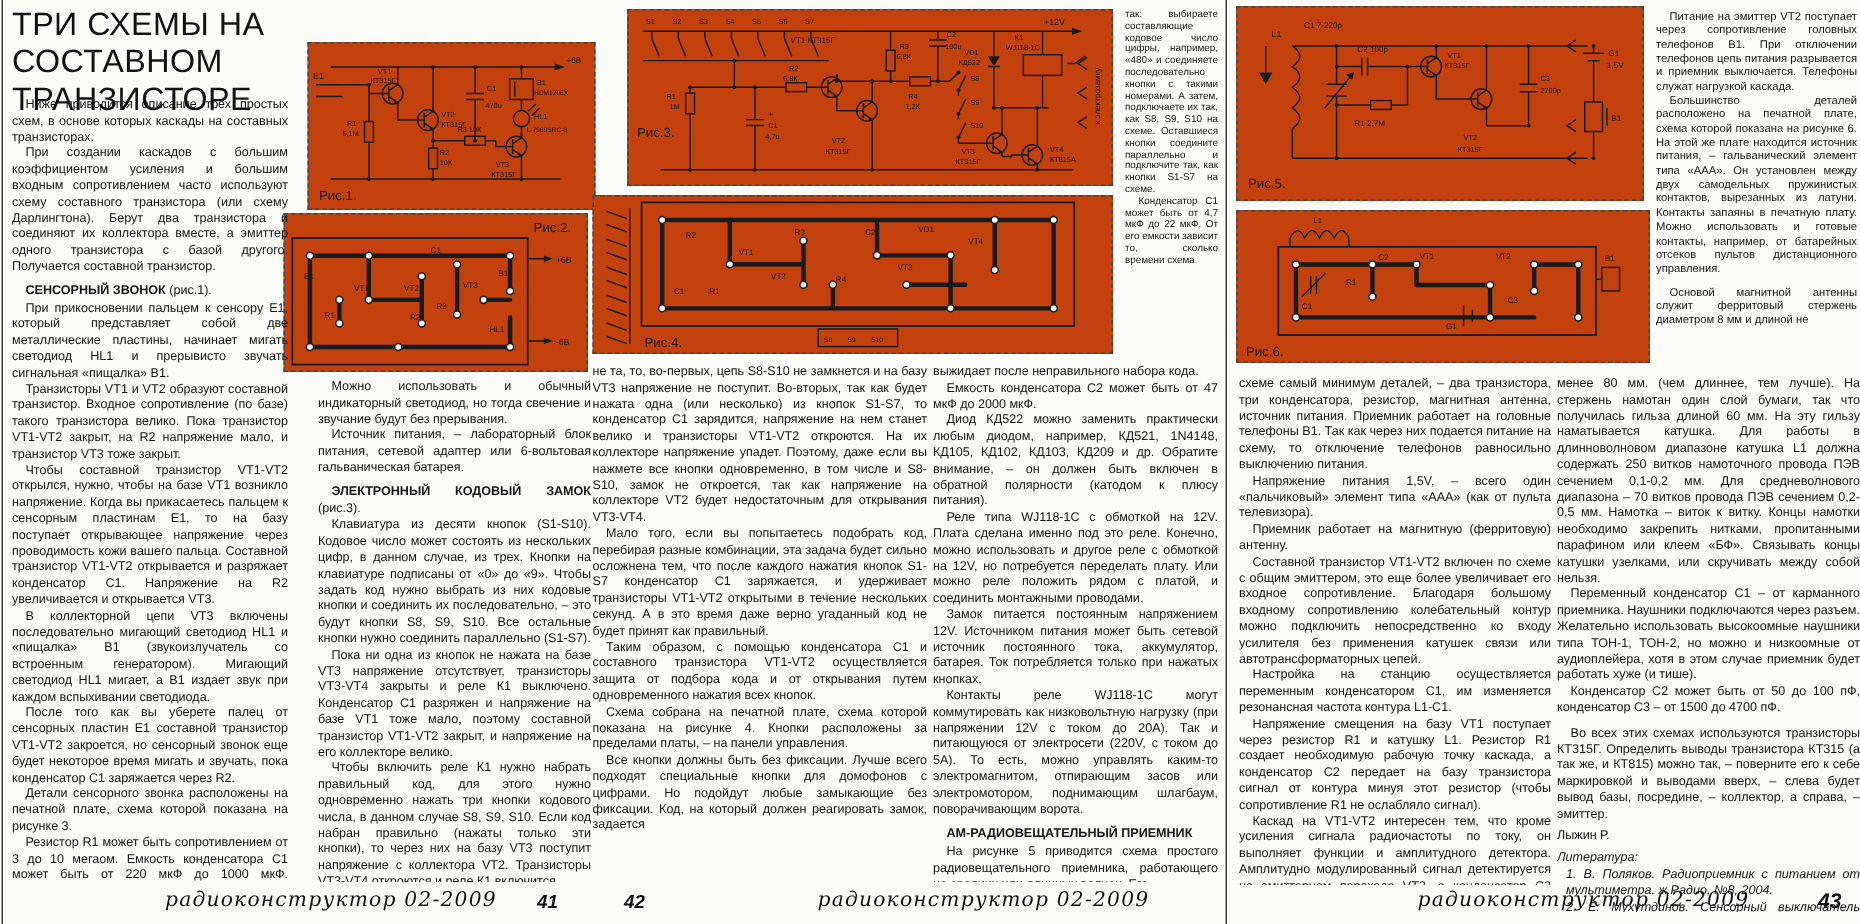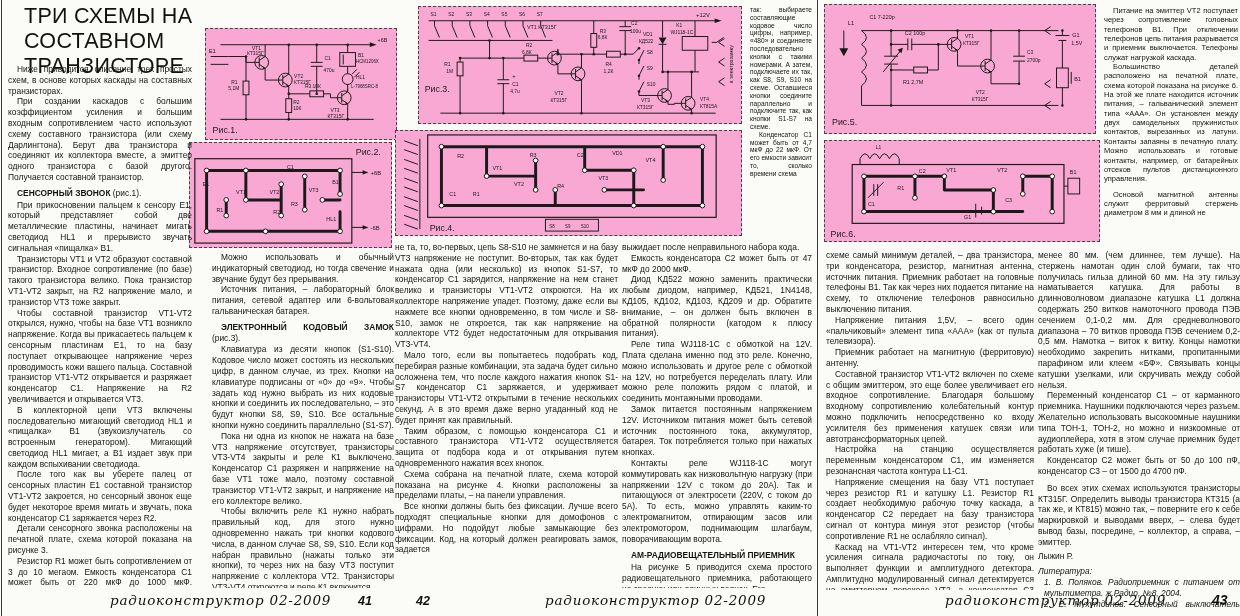--- a/index.html
+++ b/index.html
@@ -1,32 +1,32 @@
 <!DOCTYPE html>
 <html><head>
 <meta charset="utf-8">
 <style>
   html,body{margin:0;padding:0;background:#d9d9d4;}
   #spread{position:relative;width:1240px;height:616px;background:#fbfbf8;overflow:hidden;
           font-family:"Liberation Sans",sans-serif;color:#141414;}
   .vrule{position:absolute;top:0;height:616px;width:1px;background:#3a3a3a;}
   .title{position:absolute;left:8px;top:4px;width:310px;font-size:21.5px;line-height:25px;
-         letter-spacing:.3px;color:#111;margin-left:16px;}
+         letter-spacing:.3px;color:#111;}
   .col{position:absolute;text-align:justify;overflow:hidden;font-size:8.4px;line-height:10.8px;}
   .col p{margin:0;text-indent:9px;}
   .col p.cont{text-indent:0;}
   .col p.h{text-indent:9px;margin:5px 0 1px 0;}
   .col p.h b{font-weight:700;}
   .col p.gap{margin-top:6px;}
   .col .author{padding-right:10px;margin-top:3px;text-indent:0;}
   .col .lit{font-style:italic;text-indent:0;padding-left:6px;}
   .col .littitle{font-style:italic;margin-top:5px;text-indent:0;}
   .side{font-size:6.6px;line-height:7.8px;}
   .side43{font-size:7.5px;line-height:9.35px;}
-  .figbox{position:absolute;border:1px dashed #444;background:#f9a8d4;box-sizing:border-box;}
+  .figbox{position:absolute;border:1px dashed #444;background:#c2410c;box-sizing:border-box;}
   .brand{position:absolute;font-family:"DejaVu Serif",serif;font-style:italic;font-weight:400;
          font-size:13.5px;letter-spacing:.8px;color:#101010;}
   .pagenum{position:absolute;font-weight:700;font-size:12.5px;color:#101010;font-style:italic;}
   svg text{font-family:"Liberation Sans",sans-serif;}
 </style>
 </head>
 <body>
 
 <div id="spread">
 

